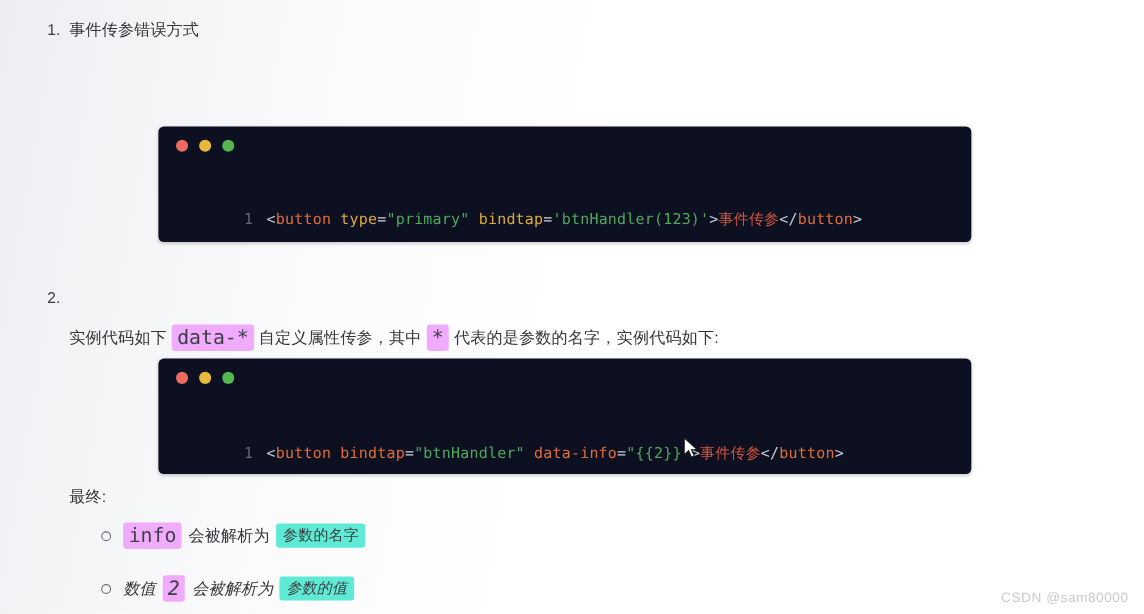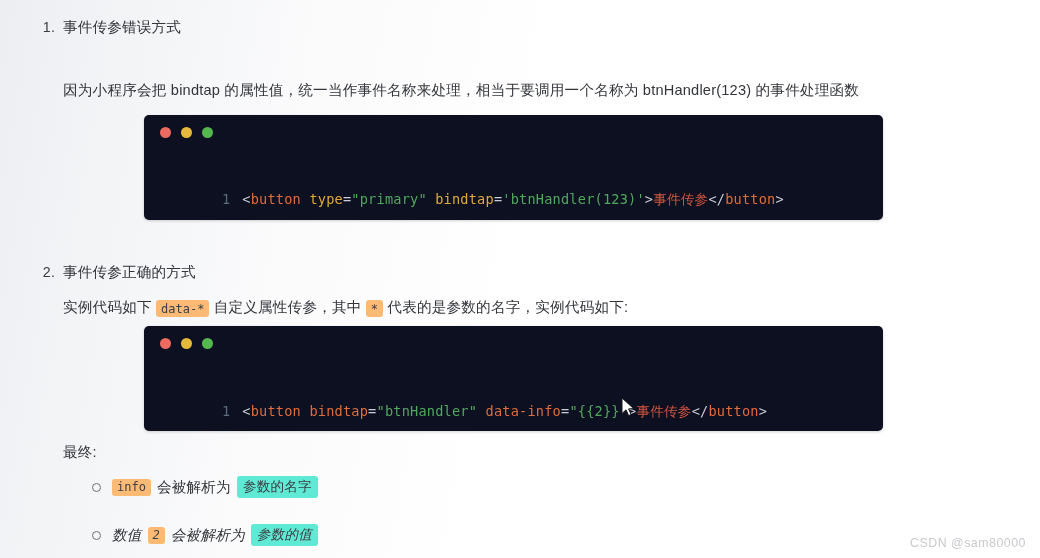--- a/index.html
+++ b/index.html
@@ -42,23 +42,23 @@
     font-size: 14.6px;
     line-height: 30px;
     color: #33353a;
     letter-spacing: 0.2px;
     white-space: nowrap;
   }
 
   
   .chip {
     font-family: "DejaVu Sans Mono", "Liberation Mono", monospace;
-    background: #fdba74;
+    background: #f0abfc;
     color: #3d4045;
-    font-size: 12px;
+    font-size: 18px;
     padding: 1.5px 5px;
     border-radius: 3px;
     letter-spacing: 0;
   }
   .chip-plain {
     background: #5eead4;
     color: #3d4045;
     font-size: 13.6px;
     padding: 2px 6px;
     border-radius: 3px;
@@ -158,37 +158,35 @@
 <div class="page">
 
   <div style="position:absolute; left:29px; top:18px;">
     <div class="olitem-head">
       <span class="olitem-marker">1.</span>
       <span>事件传参错误方式</span>
     </div>
   </div>
 
 
-  <div class="para" style="position:absolute; left:63px; top:75px;">因为小程序会把 bindtap 的属性值，统一当作事件名称来处理，相当于要调用一个名称为 btnHandler(123) 的事件处理函数</div>
 
   <div class="codewin" style="position:absolute; left:144px; top:115px; width:739px; height:105px;">
     <div class="dots">
       <span class="dot red"></span>
       <span class="dot yellow"></span>
       <span class="dot green"></span>
     </div>
     <div class="codeline" style="top:60px;">
       <span class="lineno">1</span><span><span class="t-punct">&lt;</span><span class="t-tag">button</span><span class="t-punct"> </span><span class="t-attr">type</span><span class="t-punct">=</span><span class="t-str">"primary"</span><span class="t-punct"> </span><span class="t-attr">bindtap</span><span class="t-punct">=</span><span class="t-str">'btnHandler(123)'</span><span class="t-punct">&gt;</span><span class="t-cn">事件传参</span><span class="t-punct">&lt;/</span><span class="t-tag">button</span><span class="t-punct">&gt;</span></span>
     </div>
   </div>
 
   <div style="position:absolute; left:29px; top:263px;">
     <div class="olitem-head">
       <span class="olitem-marker">2.</span>
-      <span>事件传参正确的方式</span>
     </div>
   </div>
 
   <div class="para" style="position:absolute; left:63px; top:292px;">
     <span>实例代码如下 </span><span class="chip">data-*</span><span> 自定义属性传参，其中 </span><span class="chip">*</span><span> 代表的是参数的名字，实例代码如下:</span>
   </div>
 
   <div class="codewin" style="position:absolute; left:144px; top:326px; width:739px; height:105px;">
     <div class="dots">
       <span class="dot red"></span>

